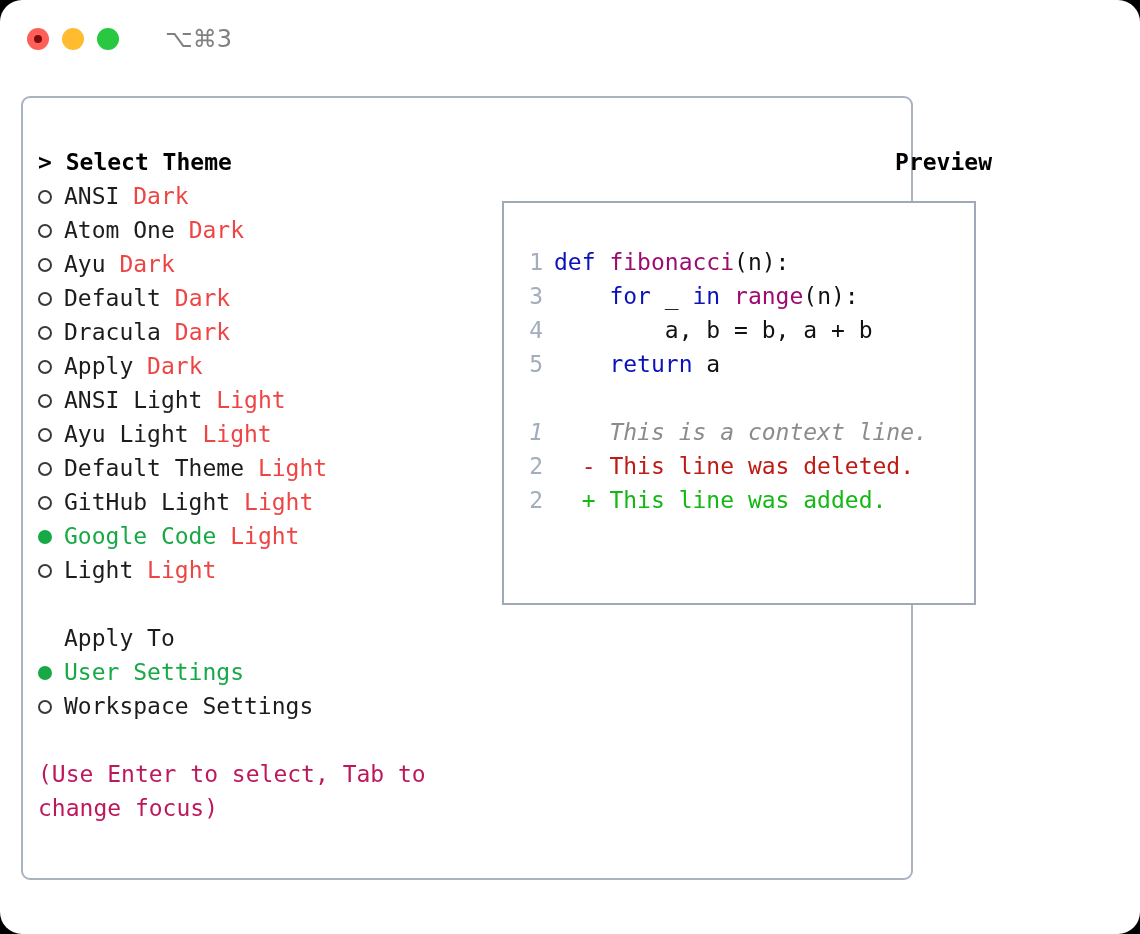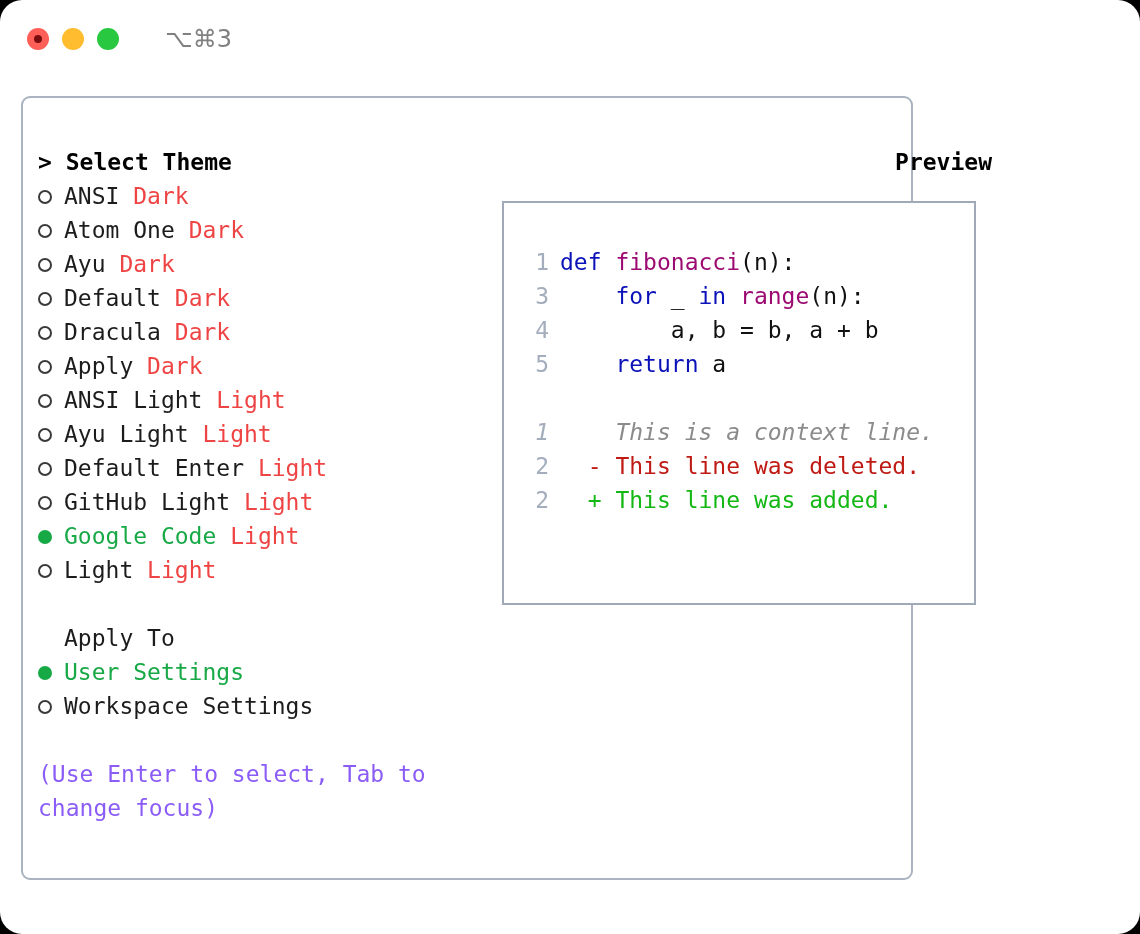--- a/index.html
+++ b/index.html
@@ -121,21 +121,21 @@
   .item-label { color: #1c1c1c; }
   .item-label.selected { color: #18a947; }
   .item-cat {
     color: #ef4444;
   }
   .spacer { height: 34px; }
   .hint {
     margin-top: 34px;
     font-size: 23px;
     line-height: 34px;
-    color: #8b5cf6;
+    color: #be185d;
     white-space: pre-wrap;
     width: 420px;
   }
 
   
   .right-col {
     position: absolute;
     left: 479px;
     top: 47px;
     width: 490px;
@@ -148,21 +148,21 @@
     white-space: pre;
     text-align: right;
   }
   .preview-box {
     margin-top: 22px;
     width: 474px;
     height: 404px;
     border: 2px solid #9fa9b8;
     box-sizing: border-box;
     background: #ffffff;
-    padding: 42px 0 0 17px;
+    padding: 42px 0 0 11px;
   }
   .code-line {
     font-size: 23px;
     line-height: 34px;
     white-space: pre;
     color: #111111;
   }
   .lnum {
     display: inline-block;
     width: 28px;
@@ -199,21 +199,21 @@
       <div class="row heading">&gt; Select Theme</div>
       <div id="theme-list">
           <div class="row"><span class="marker"><span class="dot off"></span></span><span class="item-label">ANSI</span><span> </span><span class="item-cat">Dark</span></div>
           <div class="row"><span class="marker"><span class="dot off"></span></span><span class="item-label">Atom One</span><span> </span><span class="item-cat">Dark</span></div>
           <div class="row"><span class="marker"><span class="dot off"></span></span><span class="item-label">Ayu</span><span> </span><span class="item-cat">Dark</span></div>
           <div class="row"><span class="marker"><span class="dot off"></span></span><span class="item-label">Default</span><span> </span><span class="item-cat">Dark</span></div>
           <div class="row"><span class="marker"><span class="dot off"></span></span><span class="item-label">Dracula</span><span> </span><span class="item-cat">Dark</span></div>
           <div class="row"><span class="marker"><span class="dot off"></span></span><span class="item-label">Apply</span><span> </span><span class="item-cat">Dark</span></div>
           <div class="row"><span class="marker"><span class="dot off"></span></span><span class="item-label">ANSI Light</span><span> </span><span class="item-cat">Light</span></div>
           <div class="row"><span class="marker"><span class="dot off"></span></span><span class="item-label">Ayu Light</span><span> </span><span class="item-cat">Light</span></div>
-          <div class="row"><span class="marker"><span class="dot off"></span></span><span class="item-label">Default Enter</span><span> </span><span class="item-cat">Light</span></div>
+          <div class="row"><span class="marker"><span class="dot off"></span></span><span class="item-label">Default Theme</span><span> </span><span class="item-cat">Light</span></div>
           <div class="row"><span class="marker"><span class="dot off"></span></span><span class="item-label">GitHub Light</span><span> </span><span class="item-cat">Light</span></div>
           <div class="row"><span class="marker"><span class="dot on"></span></span><span class="item-label selected">Google Code</span><span> </span><span class="item-cat">Light</span></div>
           <div class="row"><span class="marker"><span class="dot off"></span></span><span class="item-label">Light</span><span> </span><span class="item-cat">Light</span></div>
         </div>
 
       <div class="spacer"></div>
 
       <div class="row"><span class="marker"> </span><span>Apply To</span></div>
       <div id="apply-list">
           <div class="row"><span class="marker"><span class="dot on"></span></span><span class="item-label selected">User Settings</span></div>

